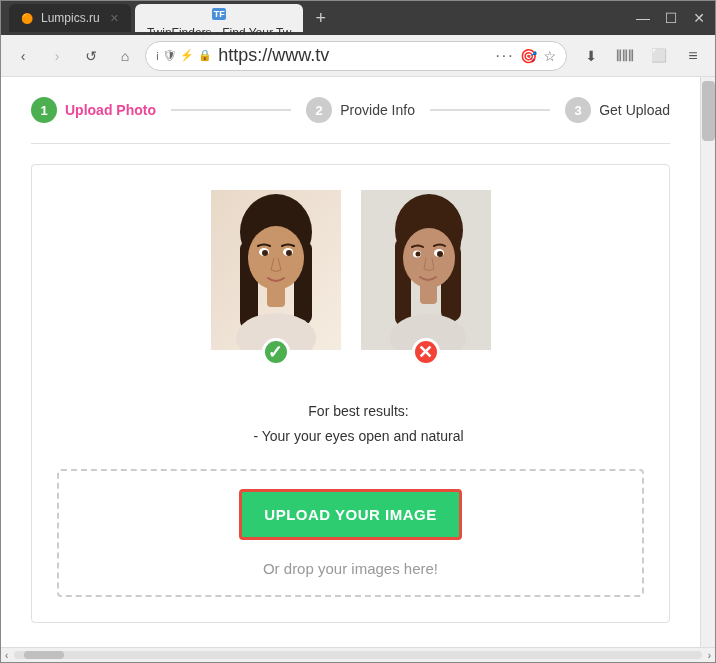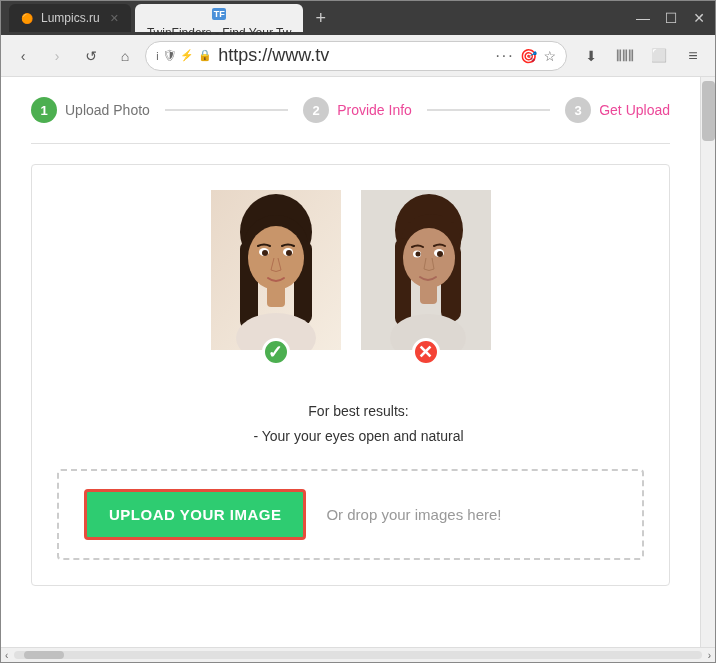--- a/index.html
+++ b/index.html
@@ -275,22 +275,22 @@
       align-items: center;
       justify-content: center;
       font-weight: bold;
       font-size: 13px;
       color: white;
     }
 
     .step-active .step-circle { background: #4caf50; }
     .step-inactive .step-circle { background: #ccc; }
 
-    .step-label-active { color: #737373; font-weight: 400; }
-    .step-label-inactive { color: #ec4899; }
+    .step-label-active { color: #ec4899; font-weight: 700; }
+    .step-label-inactive { color: #404040; }
 
     .step-divider {
       flex: 1;
       height: 2px;
       background: #ddd;
       margin: 0 15px;
     }
 
     
     .content-box {
@@ -344,20 +344,21 @@
 
     
     .upload-area {
       width: 100%;
       border: 2px dashed #ccc;
       border-radius: 4px;
       padding: 18px 25px;
       display: flex;
       align-items: center;
       gap: 20px;
+      flex-direction: column;
     }
 
     .upload-btn {
       background: #2ecc71;
       color: white;
       border: 3px solid #e74c3c;
       border-radius: 4px;
       padding: 14px 22px;
       font-size: 15px;
       font-weight: bold;

